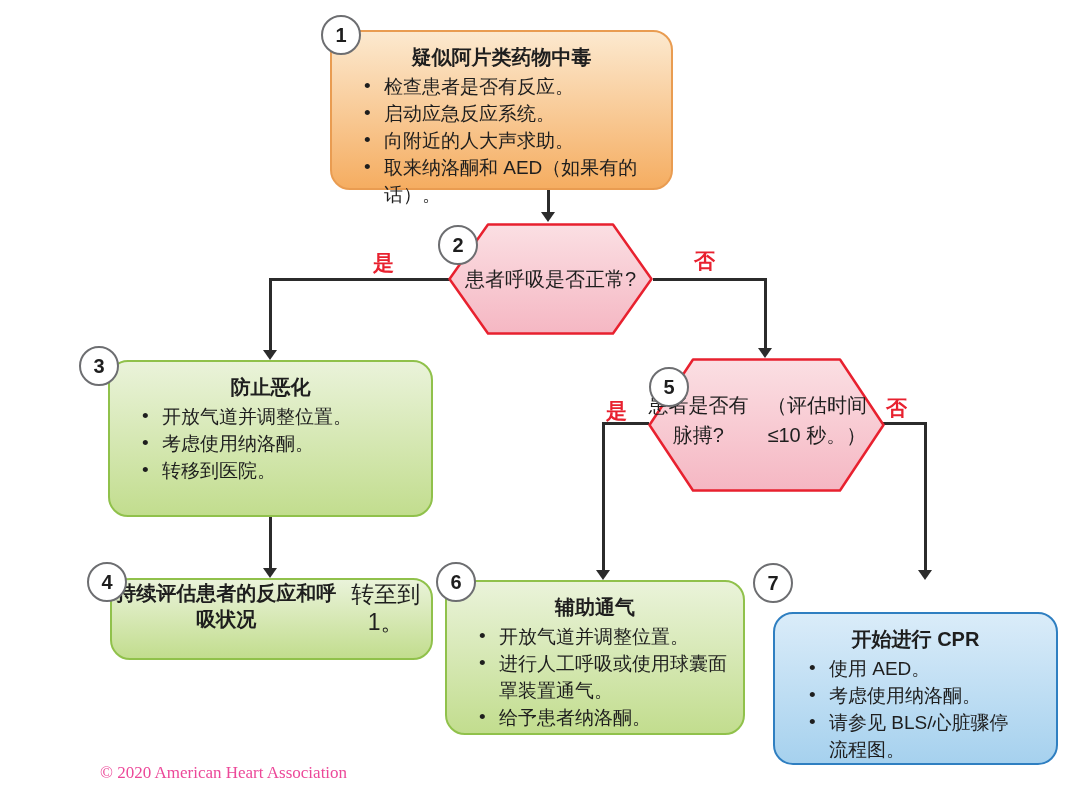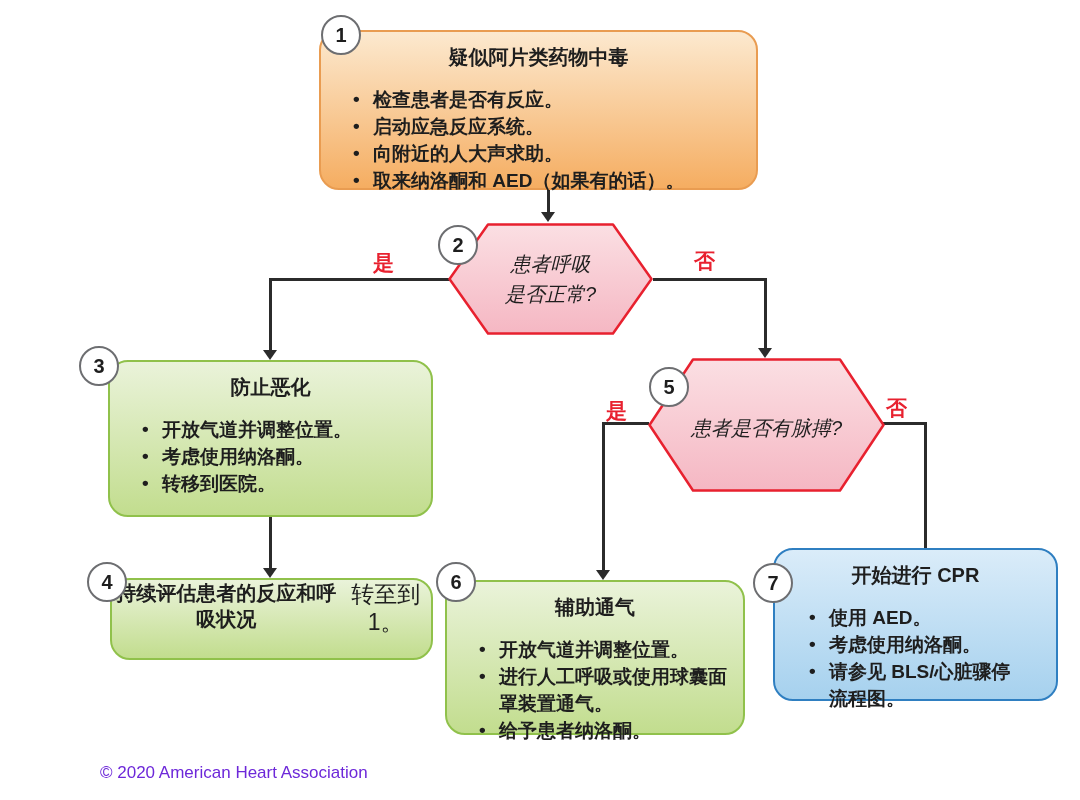--- a/index.html
+++ b/index.html
@@ -7,40 +7,40 @@
     position:relative;width:1080px;height:800px;background:#ffffff;
     font-family:"Liberation Sans","DejaVu Sans",sans-serif;color:#1e1e1e;overflow:hidden;
   }
   
   .node{position:absolute;border-radius:20px;box-sizing:border-box;z-index:2;}
   .node.orange{background:linear-gradient(180deg,#fce9cf 0%,#f5ad61 100%);border:2.5px solid #e99c51;}
   .node.green {background:linear-gradient(180deg,#eaf3da 0%,#c2dd8e 100%);border:2.5px solid #90c14b;}
   .node.blue  {background:linear-gradient(180deg,#daecf9 0%,#a6d1ee 100%);border:2.5px solid #2f7fc1;}
   .node-title{font-weight:bold;font-size:20px;line-height:26px;text-align:center;padding-top:12px;}
   .node-sub{font-size:23px;line-height:28px;text-align:center;}
-  .bullets{list-style:none;margin:16px 0 0 0;padding:0 8px 0 30px;font-size:19px;line-height:27px;font-weight:bold;}
+  .bullets{list-style:none;margin:3px 0 0 0;padding:0 8px 0 30px;font-size:19px;line-height:27px;}
   .bullets li{position:relative;padding-left:22px;}
   .bullets li::before{content:"•";position:absolute;left:2px;top:-1px;}
   .center-box{display:flex;flex-direction:row;justify-content:center;}
   .center-box .node-title{padding-top:0;}
   
   .hex{position:absolute;z-index:2;}
-  .hex-text{position:absolute;display:flex;flex-direction:column;align-items:center;justify-content:center;
-    text-align:center;font-size:20px;line-height:30px;z-index:3;font-style:italic;}
+  .hex-text{position:absolute;display:flex;flex-direction:row;align-items:center;justify-content:center;
+    text-align:center;font-size:20px;line-height:30px;z-index:3;}
   
   .badge{position:absolute;width:40px;height:40px;border-radius:50%;background:#ffffff;
     border:2px solid #6d6e71;box-sizing:border-box;display:flex;align-items:center;justify-content:center;
     font-weight:bold;font-size:20px;color:#1e1e1e;z-index:5;}
   
   .line{position:absolute;background:#2b2b2b;z-index:1;}
   .arrow-down{position:absolute;width:0;height:0;border-left:7px solid transparent;
     border-right:7px solid transparent;border-top:10px solid #2b2b2b;z-index:1;}
   .decision-label{position:absolute;color:#e8212f;font-weight:bold;font-size:21px;z-index:4;}
   
-  .footer{position:absolute;left:100px;top:763px;font-size:17px;color:#6d28d9;z-index:2;}
+  .footer{position:absolute;left:100px;top:763px;font-size:17px;color:#ec4899;z-index:2;font-family:Liberation Serif, serif;}
 </style>
 </head>
 <body>
 
 <div class="canvas">
 
   <div class="line" style="left:547px;top:190px;width:3px;height:23px;"></div>
   <div class="arrow-down" style="left:541px;top:212px;"></div>
 
   <div class="line" style="left:270px;top:278px;width:180px;height:3px;"></div>
@@ -60,21 +60,21 @@
 
   <div class="line" style="left:883px;top:422px;width:44px;height:3px;"></div>
   <div class="line" style="left:924px;top:422px;width:3px;height:148px;"></div>
   <div class="arrow-down" style="left:918px;top:570px;"></div>
 
   <div class="decision-label" style="left:373px;top:249px;">是</div>
   <div class="decision-label" style="left:694px;top:247px;">否</div>
   <div class="decision-label" style="left:606px;top:397px;">是</div>
   <div class="decision-label" style="left:886px;top:394px;">否</div>
 
-  <div class="node orange" style="left:319px;top:30px;width:439px;height:160px;">
+  <div class="node orange" style="left:330px;top:30px;width:343px;height:160px;">
     <div class="node-title">疑似阿片类药物中毒</div>
     <ul class="bullets">
       <li>检查患者是否有反应。</li>
       <li>启动应急反应系统。</li>
       <li>向附近的人大声求助。</li>
       <li>取来纳洛酮和 AED（如果有的话）。</li>
     </ul>
   </div>
   <div class="badge" style="left:321px;top:15px;">
     <span>1</span>
@@ -119,40 +119,41 @@
 
   <svg class="hex" style="left:648px;top:358px;" width="237" height="134" viewBox="0 0 237 134">
     <defs>
       <linearGradient id="pinkGrad5" x1="0" y1="0" x2="0" y2="1">
         <stop offset="0" stop-color="#fbdfe3"></stop>
           <stop offset="1" stop-color="#f5b7c3"></stop>
       </linearGradient>
     </defs>
     <polygon points="45,1.5 192,1.5 235.5,67 192,132.5 45,132.5 1.5,67" fill="url(#pinkGrad5)" stroke="#e8212f" stroke-width="2.5" stroke-linejoin="round"></polygon>
   </svg>
-  <div class="hex-text" style="left:648px;top:366px;width:237px;height:124px;">
+  <div class="hex-text" style="left:648px;top:358px;width:237px;height:124px;">
     <span>患者是否有脉搏?</span>
+    <span>（评估时间 ≤10 秒。）</span>
   </div>
   <div class="badge" style="left:649px;top:367px;">
     <span>5</span>
   </div>
 
   <div class="node green" style="left:445px;top:580px;width:300px;height:155px;">
     <div class="node-title">辅助通气</div>
     <ul class="bullets" style="padding-right:10px;">
       <li>开放气道并调整位置。</li>
       <li>进行人工呼吸或使用球囊面罩装置通气。</li>
       <li>给予患者纳洛酮。</li>
     </ul>
   </div>
   <div class="badge" style="left:436px;top:562px;">
     <span>6</span>
   </div>
 
-  <div class="node blue" style="left:773px;top:548px;width:285px;height:153px;">
+  <div class="node blue" style="left:773px;top:612px;width:285px;height:153px;">
     <div class="node-title">开始进行 CPR</div>
     <ul class="bullets" style="padding-left:32px;padding-right:30px;">
       <li>使用 AED。</li>
       <li>考虑使用纳洛酮。</li>
       <li>请参见 BLS/心脏骤停流程图。</li>
     </ul>
   </div>
   <div class="badge" style="left:753px;top:563px;">
     <span>7</span>
   </div>

